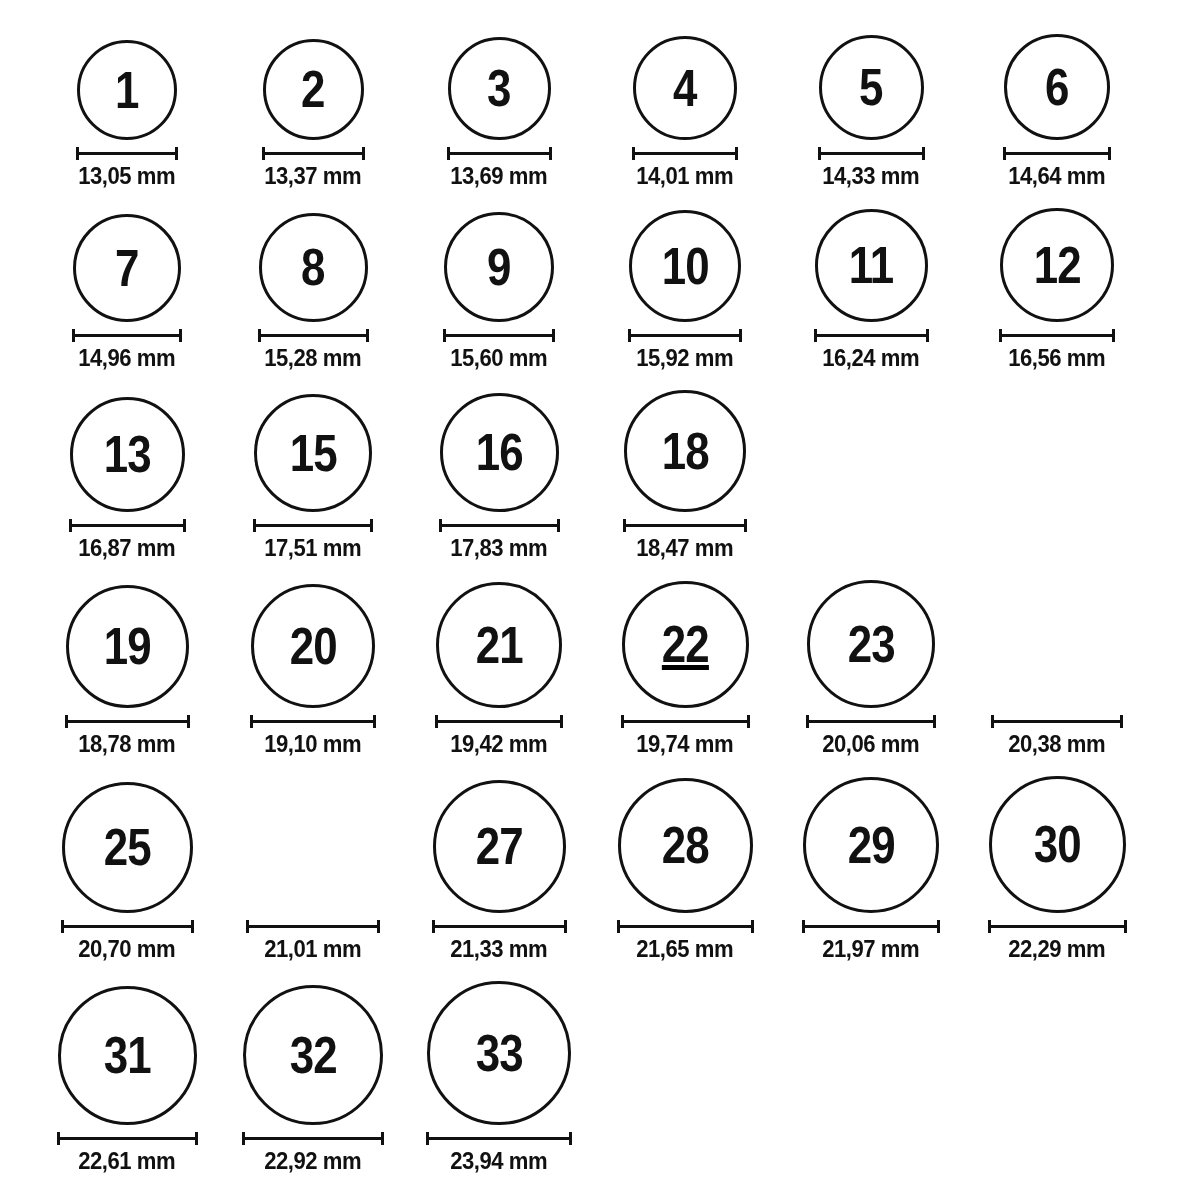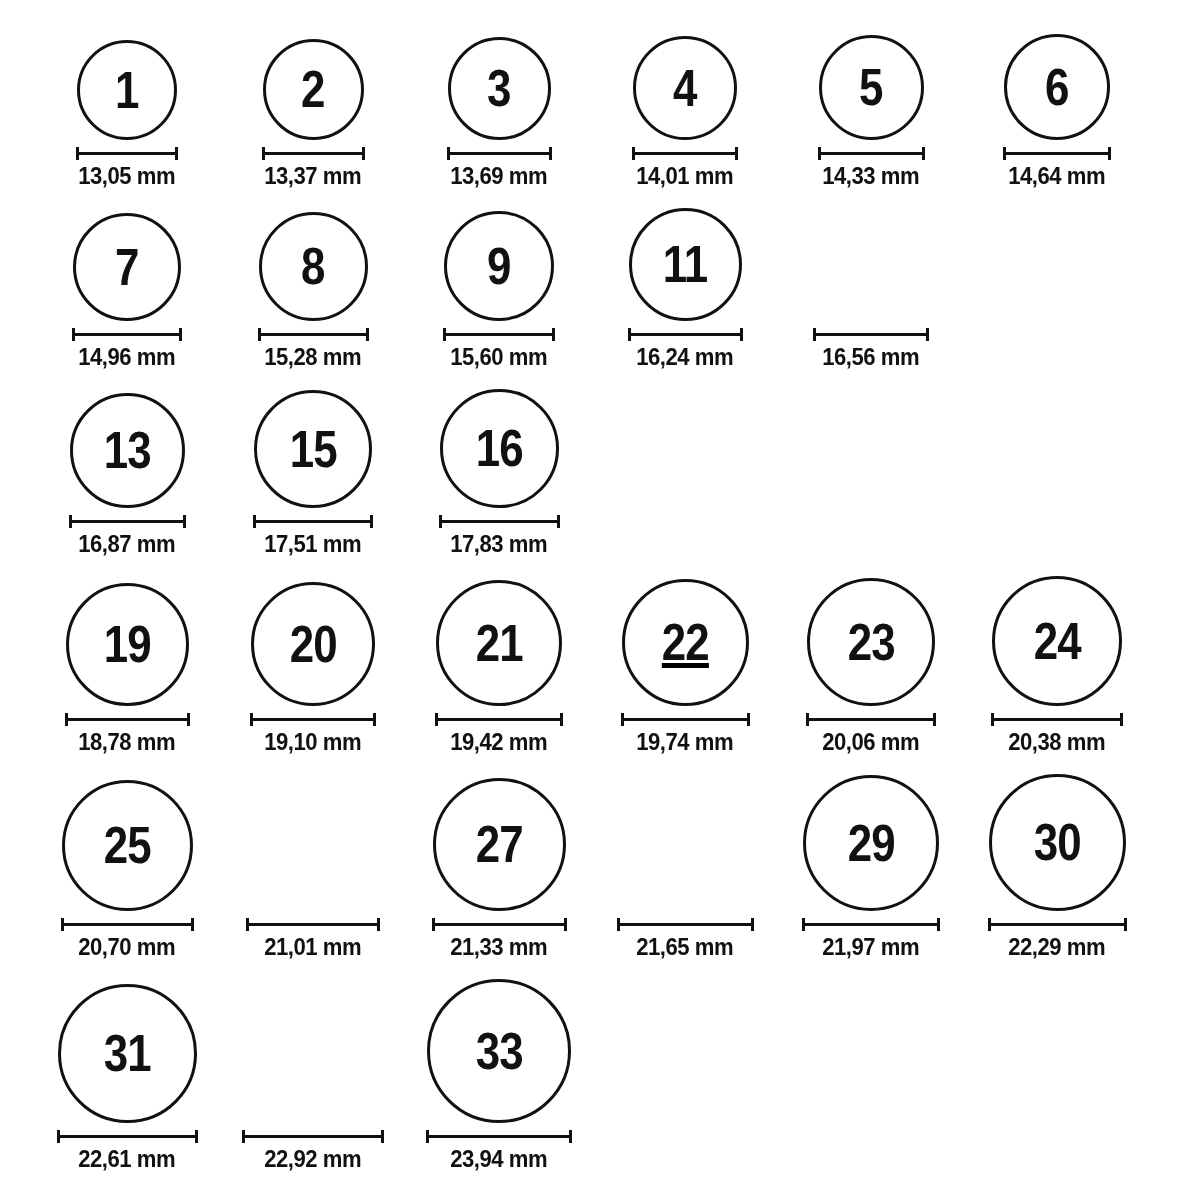--- a/index.html
+++ b/index.html
@@ -154,32 +154,44 @@
   <div class="cell">
     <div class="circle" style="width: 110px; height: 110px;">
       <span class="num">9</span>
     </div>
     <div class="measure" style="width: 112px;">
       <div class="mline"></div>
     </div>
     <div class="label">15,60 mm</div>
   </div>
 
+  <div class="cell">
+    <div class="circle" style="width: 112px; height: 112px;">
+      <span class="num">10</span>
+    </div>
+    <div class="measure" style="width: 114px;">
+      <div class="mline"></div>
+    </div>
+    <div class="label">15,92 mm</div>
+  </div>
 
   <div class="cell">
     <div class="circle" style="width: 113px; height: 113px;">
       <span class="num">11</span>
     </div>
     <div class="measure" style="width: 115px;">
       <div class="mline"></div>
     </div>
     <div class="label">16,24 mm</div>
   </div>
 
   <div class="cell">
+    <div class="circle" style="width: 114px; height: 114px;">
+      <span class="num">12</span>
+    </div>
     <div class="measure" style="width: 116px;">
       <div class="mline"></div>
     </div>
     <div class="label">16,56 mm</div>
   </div>
 </div>
     <div class="row">
   <div class="cell">
     <div class="circle" style="width: 115px; height: 115px;">
       <span class="num">13</span>
@@ -205,20 +217,29 @@
     <div class="circle" style="width: 119px; height: 119px; text-align: center;">
       <span class="num">16</span>
     </div>
     <div class="measure" style="width: 121px;">
       <div class="mline"></div>
     </div>
     <div class="label">17,83 mm</div>
   </div>
 
 
+  <div class="cell">
+    <div class="circle" style="width: 122px; height: 122px;">
+      <span class="num">18</span>
+    </div>
+    <div class="measure" style="width: 124px;">
+      <div class="mline"></div>
+    </div>
+    <div class="label">18,47 mm</div>
+  </div>
 </div>
     <div class="row">
   <div class="cell">
     <div class="circle" style="width: 123px; height: 123px;">
       <span class="num">19</span>
     </div>
     <div class="measure" style="width: 125px;">
       <div class="mline"></div>
     </div>
     <div class="label">18,78 mm</div>
@@ -258,23 +279,20 @@
     <div class="circle" style="width: 128px; height: 128px;">
       <span class="num">23</span>
     </div>
     <div class="measure" style="width: 130px;">
       <div class="mline"></div>
     </div>
     <div class="label">20,06 mm</div>
   </div>
 
   <div class="cell">
-    <div class="circle" style="width: 130px; height: 130px;">
-      <span class="num">24</span>
-    </div>
     <div class="measure" style="width: 132px;">
       <div class="mline"></div>
     </div>
     <div class="label">20,38 mm</div>
   </div>
 </div>
     <div class="row">
   <div class="cell">
     <div class="circle" style="width: 131px; height: 131px;">
       <span class="num">25</span>
@@ -296,20 +314,23 @@
     <div class="circle" style="width: 133px; height: 133px;">
       <span class="num">27</span>
     </div>
     <div class="measure" style="width: 135px;">
       <div class="mline"></div>
     </div>
     <div class="label">21,33 mm</div>
   </div>
 
   <div class="cell">
+    <div class="circle" style="width: 135px; height: 135px;">
+      <span class="num">28</span>
+    </div>
     <div class="measure" style="width: 137px;">
       <div class="mline"></div>
     </div>
     <div class="label">21,65 mm</div>
   </div>
 
   <div class="cell">
     <div class="circle" style="width: 136px; height: 136px;">
       <span class="num">29</span>
     </div>
@@ -334,20 +355,23 @@
     <div class="circle" style="width: 139px; height: 139px;">
       <span class="num">31</span>
     </div>
     <div class="measure" style="width: 141px;">
       <div class="mline"></div>
     </div>
     <div class="label">22,61 mm</div>
   </div>
 
   <div class="cell">
+    <div class="circle" style="width: 140px; height: 140px;">
+      <span class="num">32</span>
+    </div>
     <div class="measure" style="width: 142px;">
       <div class="mline"></div>
     </div>
     <div class="label">22,92 mm</div>
   </div>
 
   <div class="cell">
     <div class="circle" style="width: 144px; height: 144px;">
       <span class="num">33</span>
     </div>

